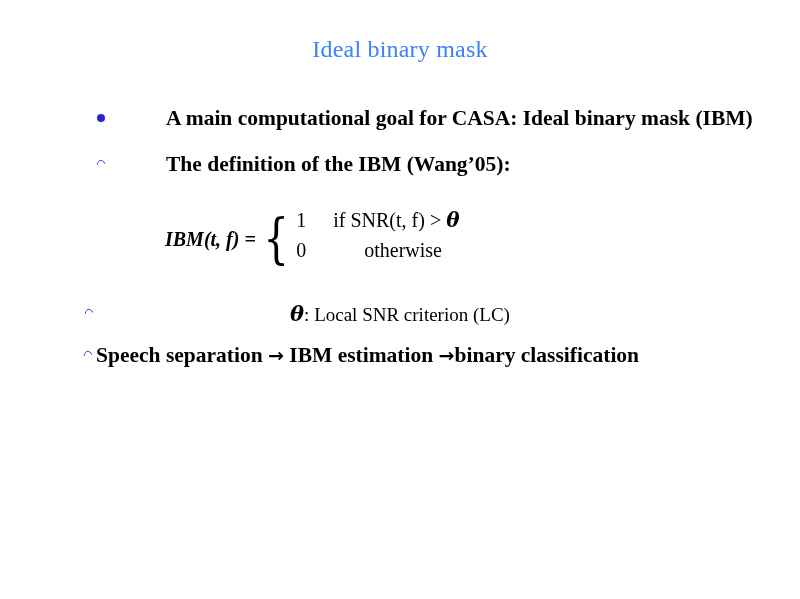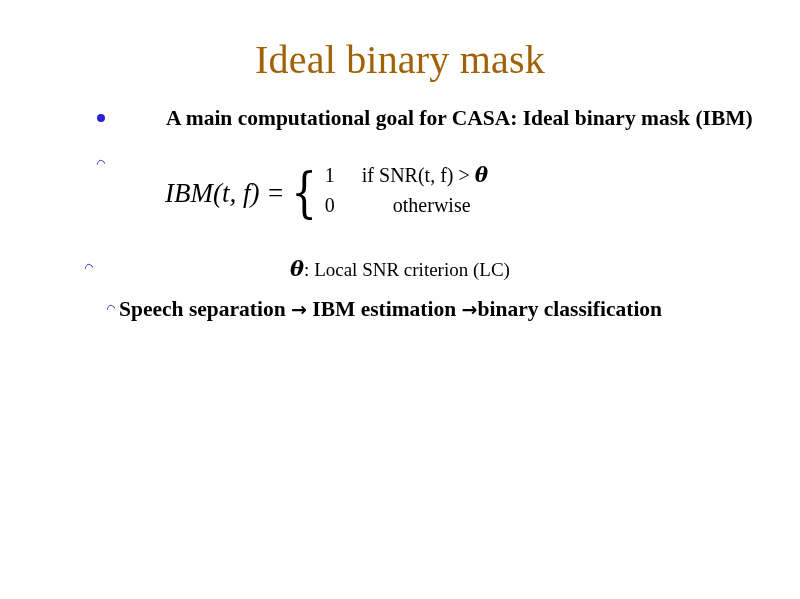--- a/index.html
+++ b/index.html
@@ -22,22 +22,22 @@
     background: #ffffff;
   }
 
   
   .slide-title {
     position: absolute;
     left: 0;
     top: 36px;
     width: 800px;
     text-align: center;
-    color: #a16207;
-    font-size: 40px;
+    color: #3b82f6;
+    font-size: 24px;
     font-weight: normal;
     letter-spacing: 0.2px;
     font-family: "Liberation Serif", "DejaVu Serif", serif;
   }
 
   
   .body-area {
     position: absolute;
     left: 0;
     top: 104px;
@@ -102,23 +102,24 @@
     font-family: "Liberation Serif", "DejaVu Serif", serif;
     display: block;
     height: 64px;
   }
   .eq-inner {
     display: inline-flex;
     align-items: center;
   }
   .eq-lhs {
     font-style: italic;
-    font-size: 27px;
+    font-size: 20px;
     white-space: nowrap;
     padding-right: 2px;
+    font-weight: bold;
   }
   .eq-brace {
     font-size: 54px;
     line-height: 0.82;
     font-weight: 300;
     margin: 0 3px 0 1px;
     transform: scaleX(0.75);
     display: inline-block;
     font-family: "DejaVu Serif", "Liberation Serif", serif;
   }
@@ -159,21 +160,20 @@
     top: 9px;
   }
   .sub1 { margin-top: 28px; font-weight: normal; text-align: center; }
   .sub2 {
     margin-top: 13px;
     font-weight: bold;
     font-size: 21.5px;
     padding-left: 96px;
     width: 580px;
     line-height: 1.33;
-    margin-left: 23px;
   }
   .sub2 .ring-marker {
     left: 84px;
     top: 10px;
   }
   .theta-inline {
     font-style: italic;
     font-weight: bold;
     font-size: 21px;
     font-family: "DejaVu Serif", "Liberation Serif", serif;
@@ -193,20 +193,21 @@
 
   <div class="body-area">
 
     <div class="bullet-row lvl1 b1">
       <span class="dot-marker"></span>
       <span>A main computational goal for CASA: Ideal binary mask (IBM)</span>
     </div>
 
     <div class="bullet-row lvl1 b2">
       <span class="ring-marker"></span>
+      <span>The definition of the IBM (Wang’05):</span>
     </div>
 
     <div class="equation">
       <span class="eq-inner">
         <span class="eq-lhs">IBM(t, f) =</span>
         <span class="eq-brace">{</span>
         <span class="eq-cases">
           <span class="eq-case-row">
             <span class="eq-num">1</span>
             <span class="eq-cond-1"><span>if SNR(</span><span class="eq-it">t, f</span><span>) &gt; </span><span class="eq-theta">θ</span></span>

